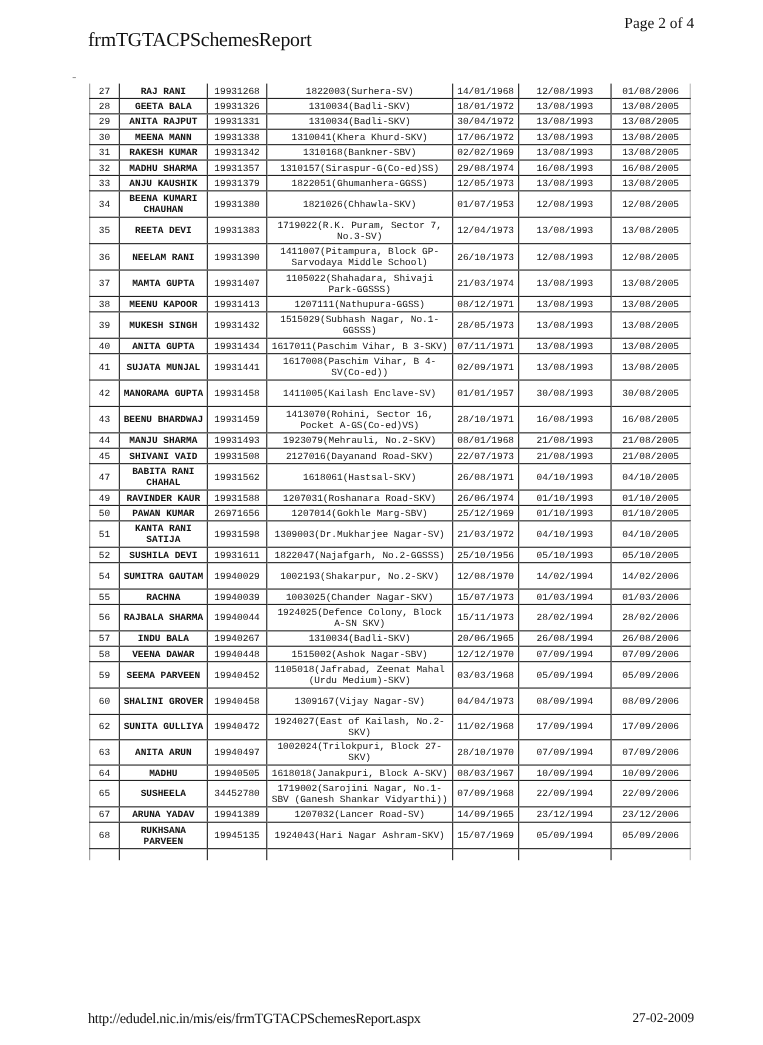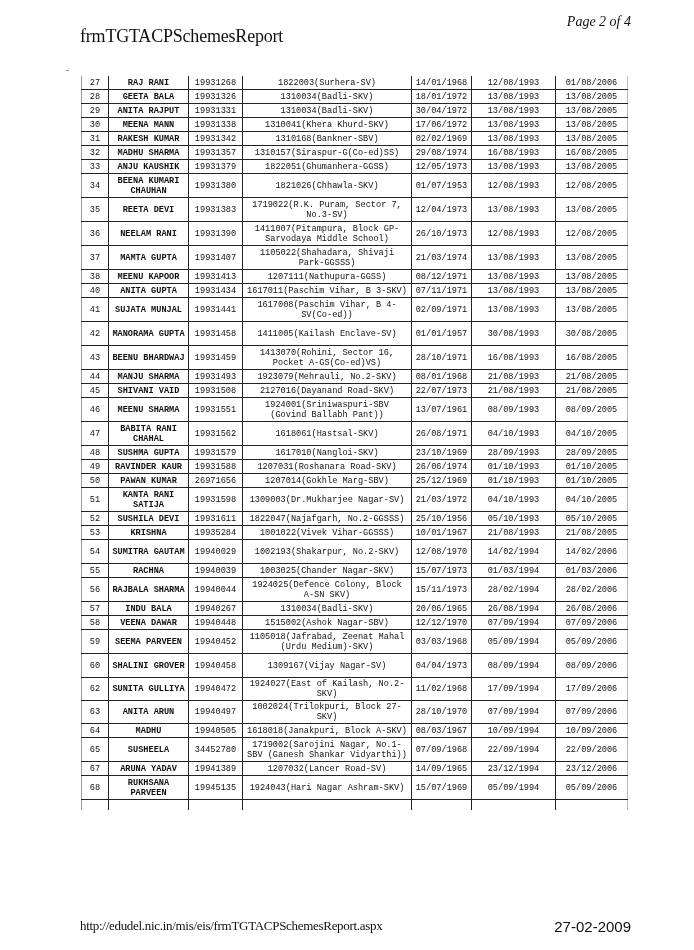--- a/index.html
+++ b/index.html
@@ -1,20 +1,20 @@
 <!DOCTYPE html>
 <html><head>
 <meta charset="utf-8">
 <style>
   html, body { margin: 0; padding: 0; background: #ffffff; }
   body { width: 694px; height: 950px; position: relative; overflow: hidden; color: #111; }
   .hdr-title { position: absolute; left: 80px; top: 14px; font-family: "Liberation Serif", serif; font-size: 18px; letter-spacing: -0.2px; margin-top: 12px; }
-  .hdr-page { position: absolute; right: 63px; top: 14px; font-family: "Liberation Serif", serif; font-size: 14px; font-style: italic; }
+  .hdr-page { position: absolute; right: 63px; top: 14px; font-family: "Liberation Serif", serif; font-size: 14px; }
   .ftr-url { position: absolute; left: 80px; top: 918px; font-family: "Liberation Serif", serif; font-size: 13px; letter-spacing: -0.3px; }
-  .ftr-date { position: absolute; right: 63px; top: 918px; font-family: Liberation Sans, sans-serif; font-size: 15px; }
+  .ftr-date { position: absolute; right: 63px; top: 918px; font-family: Liberation Serif, serif; font-size: 12px; }
   .tick { position: absolute; left: 66px; top: 70px; width: 3px; height: 1px; background: #999; }
   table.report { position: absolute; left: 81px; top: 76px; border-collapse: collapse; font-family: Liberation Mono, monospace; font-size: 8.6px; table-layout: fixed; width: 546px; text-align: center; }
   table.report td { border-left: 1px solid #222; border-bottom: 1px solid #222; padding: 1px 3px 1px 3px; vertical-align: middle; line-height: 10px; overflow: hidden; }
   table.report td.last { border-right: 1px solid #bbb; }
   table.report tr td:first-child { border-left: 1px solid #999; }
   table.report tr.single td { height: 11px; }
   table.report tr.double td { height: 21px; }
   .name { font-weight: bold; }
   table.report tr.stub td { height: 8px; border-bottom: none; }
 </style>
@@ -137,20 +137,29 @@
       </tr>
       <tr class="single">
         <td>38</td>
         <td class="name">MEENU KAPOOR</td>
         <td>19931413</td>
         <td>1207111(Nathupura-GGSS)</td>
         <td>08/12/1971</td>
         <td>13/08/1993</td>
         <td class="last">13/08/2005</td>
       </tr>
+      <tr class="double">
+        <td>39</td>
+        <td class="name">MUKESH SINGH</td>
+        <td>19931432</td>
+        <td>1515029(Subhash Nagar, No.1-GGSSS)</td>
+        <td>28/05/1973</td>
+        <td>13/08/1993</td>
+        <td class="last">13/08/2005</td>
+      </tr>
       <tr class="single">
         <td>40</td>
         <td class="name">ANITA GUPTA</td>
         <td>19931434</td>
         <td>1617011(Paschim Vihar, B 3-SKV)</td>
         <td>07/11/1971</td>
         <td>13/08/1993</td>
         <td class="last">13/08/2005</td>
       </tr>
       <tr class="double">
@@ -192,47 +201,29 @@
       <tr class="single">
         <td>45</td>
         <td class="name">SHIVANI VAID</td>
         <td>19931508</td>
         <td>2127016(Dayanand Road-SKV)</td>
         <td>22/07/1973</td>
         <td>21/08/1993</td>
         <td class="last">21/08/2005</td>
       </tr>
       <tr class="double">
-        <td>46</td>
-        <td class="name">MEENU SHARMA</td>
-        <td>19931551</td>
-        <td>1924001(Sriniwaspuri-SBV (Govind Ballabh Pant))</td>
-        <td>13/07/1961</td>
-        <td>08/09/1993</td>
-        <td class="last">08/09/2005</td>
-      </tr>
-      <tr class="double">
         <td>47</td>
         <td class="name">BABITA RANI CHAHAL</td>
         <td>19931562</td>
         <td>1618061(Hastsal-SKV)</td>
         <td>26/08/1971</td>
         <td>04/10/1993</td>
         <td class="last">04/10/2005</td>
       </tr>
       <tr class="single">
-        <td>48</td>
-        <td class="name">SUSHMA GUPTA</td>
-        <td>19931579</td>
-        <td>1617010(Nangloi-SKV)</td>
-        <td>23/10/1969</td>
-        <td>28/09/1993</td>
-        <td class="last">28/09/2005</td>
-      </tr>
-      <tr class="single">
         <td>49</td>
         <td class="name">RAVINDER KAUR</td>
         <td>19931588</td>
         <td>1207031(Roshanara Road-SKV)</td>
         <td>26/06/1974</td>
         <td>01/10/1993</td>
         <td class="last">01/10/2005</td>
       </tr>
       <tr class="single">
         <td>50</td>
@@ -254,29 +245,20 @@
       </tr>
       <tr class="single">
         <td>52</td>
         <td class="name">SUSHILA DEVI</td>
         <td>19931611</td>
         <td>1822047(Najafgarh, No.2-GGSSS)</td>
         <td>25/10/1956</td>
         <td>05/10/1993</td>
         <td class="last">05/10/2005</td>
       </tr>
-      <tr class="single">
-        <td>53</td>
-        <td class="name">KRISHNA</td>
-        <td>19935284</td>
-        <td>1001022(Vivek Vihar-GGSSS)</td>
-        <td>10/01/1967</td>
-        <td>21/08/1993</td>
-        <td class="last">21/08/2005</td>
-      </tr>
       <tr class="double">
         <td>54</td>
         <td class="name">SUMITRA GAUTAM</td>
         <td>19940029</td>
         <td>1002193(Shakarpur, No.2-SKV)</td>
         <td>12/08/1970</td>
         <td>14/02/1994</td>
         <td class="last">14/02/2006</td>
       </tr>
       <tr class="single">

